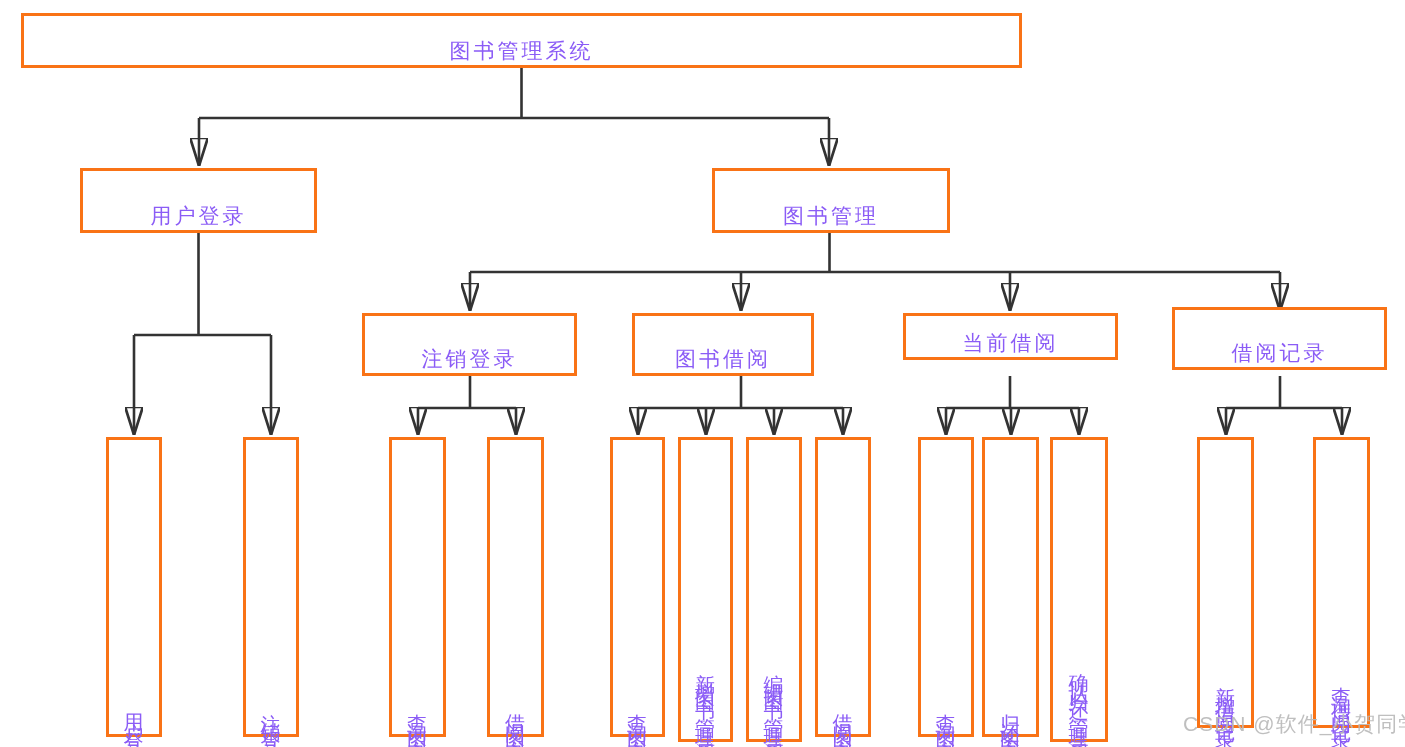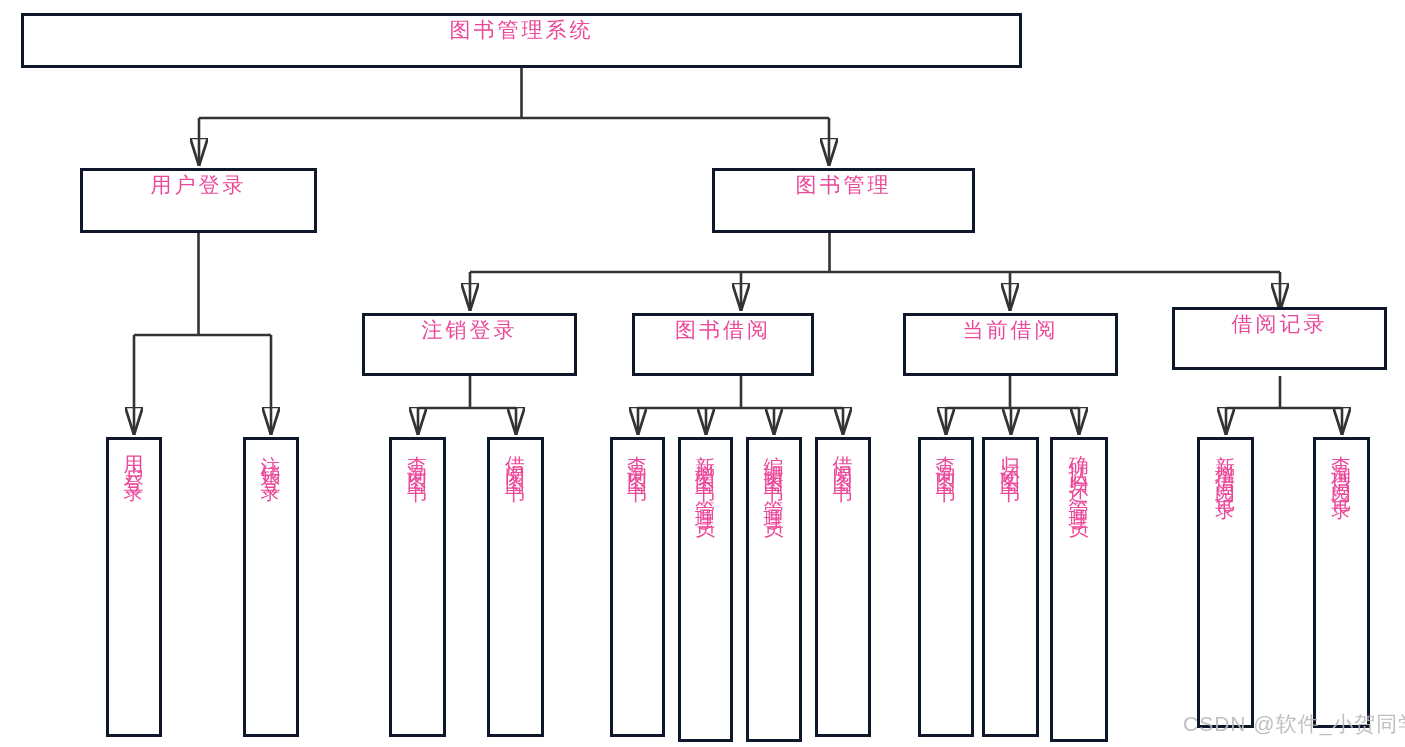--- a/index.html
+++ b/index.html
@@ -8,24 +8,24 @@
     width:1405px; height:747px;
     background:#ffffff;
     font-family:"Liberation Sans","DejaVu Sans",sans-serif;
     overflow:hidden;
   }
   #connectors { position:absolute; left:0; top:0; width:1405px; height:747px; }
   #connectors path { stroke:#333333; stroke-width:2.6; fill:none; }
   .box {
     position:absolute;
     background:#ffffff;
-    border:3px solid #0f172a;
+    border:3px solid #f97316;
     box-sizing:border-box;
-    display:flex; align-items:flex-start; justify-content:center;
-    color:#ec4899;
+    display:flex; align-items:flex-end; justify-content:center;
+    color:#8b5cf6;
     z-index:2;
   }
   .box.h .lbl { font-size:21px; letter-spacing:3px; white-space:nowrap; }
   .box.v .lbl {
     writing-mode:vertical-rl;
     text-orientation:mixed;
     font-size:20px;
     letter-spacing:9px;
     line-height:1;
   }
@@ -81,31 +81,31 @@
     </g>
   </svg>
 
   <div class="box h" style="left:21px;top:13px;width:1001px;height:55px">
     <span class="lbl">图书管理系统</span>
   </div>
 
   <div class="box h" style="left:80px;top:168px;width:237px;height:65px">
     <span class="lbl">用户登录</span>
   </div>
-  <div class="box h" style="left:712px;top:168px;width:263px;height:65px">
+  <div class="box h" style="left:712px;top:168px;width:238px;height:65px">
     <span class="lbl">图书管理</span>
   </div>
 
   <div class="box h" style="left:362px;top:313px;width:215px;height:63px">
     <span class="lbl">注销登录</span>
   </div>
   <div class="box h" style="left:632px;top:313px;width:182px;height:63px">
     <span class="lbl">图书借阅</span>
   </div>
-  <div class="box h" style="left:903px;top:313px;width:215px;height:63px">
+  <div class="box h" style="left:903px;top:313px;width:215px;height:47px">
     <span class="lbl">当前借阅</span>
   </div>
   <div class="box h" style="left:1172px;top:307px;width:215px;height:63px">
     <span class="lbl">借阅记录</span>
   </div>
 
   <div class="box v" style="left:106px;top:437px;width:56px;height:300px">
     <span class="lbl">用户登录</span>
   </div>
   <div class="box v" style="left:243px;top:437px;width:56px;height:300px">

